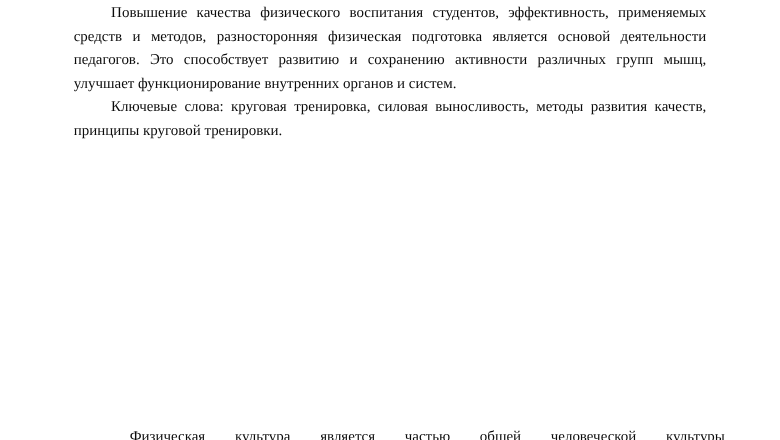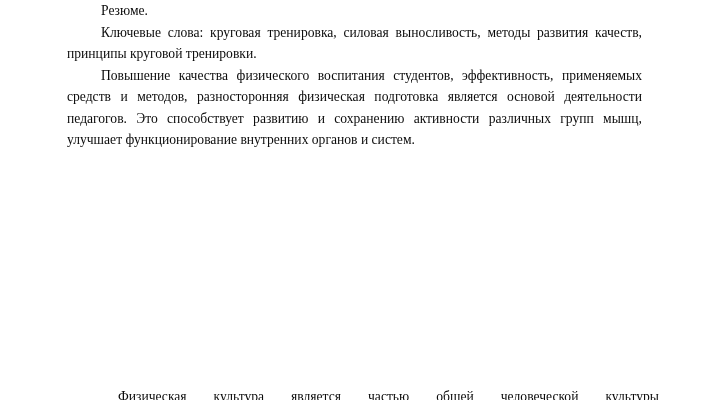--- a/index.html
+++ b/index.html
@@ -54,20 +54,19 @@
     overflow: hidden;
     height: 14px;
   }
 </style>
 </head>
 <body>
 
 <div class="page">
 
   <div class="text-block">
-    <p class="para">Резюме.</p>
+    <p class="para justify-all">Повышение качества физического воспитания студентов, эффективность, применяемых средств и методов, разносторонняя физическая подготовка является основой деятельности педагогов. Это способствует развитию и сохранению активности различных групп мышц, улучшает функционирование внутренних органов и систем.</p>
     <p class="para justify-all">Ключевые слова: круговая тренировка, силовая выносливость, методы развития качеств, принципы круговой тренировки.</p>
-    <p class="para justify-all">Повышение качества физического воспитания студентов, эффективность, применяемых средств и методов, разносторонняя физическая подготовка является основой деятельности педагогов. Это способствует развитию и сохранению активности различных групп мышц, улучшает функционирование внутренних органов и систем.</p>
   </div>
 
   <div class="bottom-line">Физическая культура является частью общей человеческой культуры</div>
 
 </div>
 
 </body></html>

